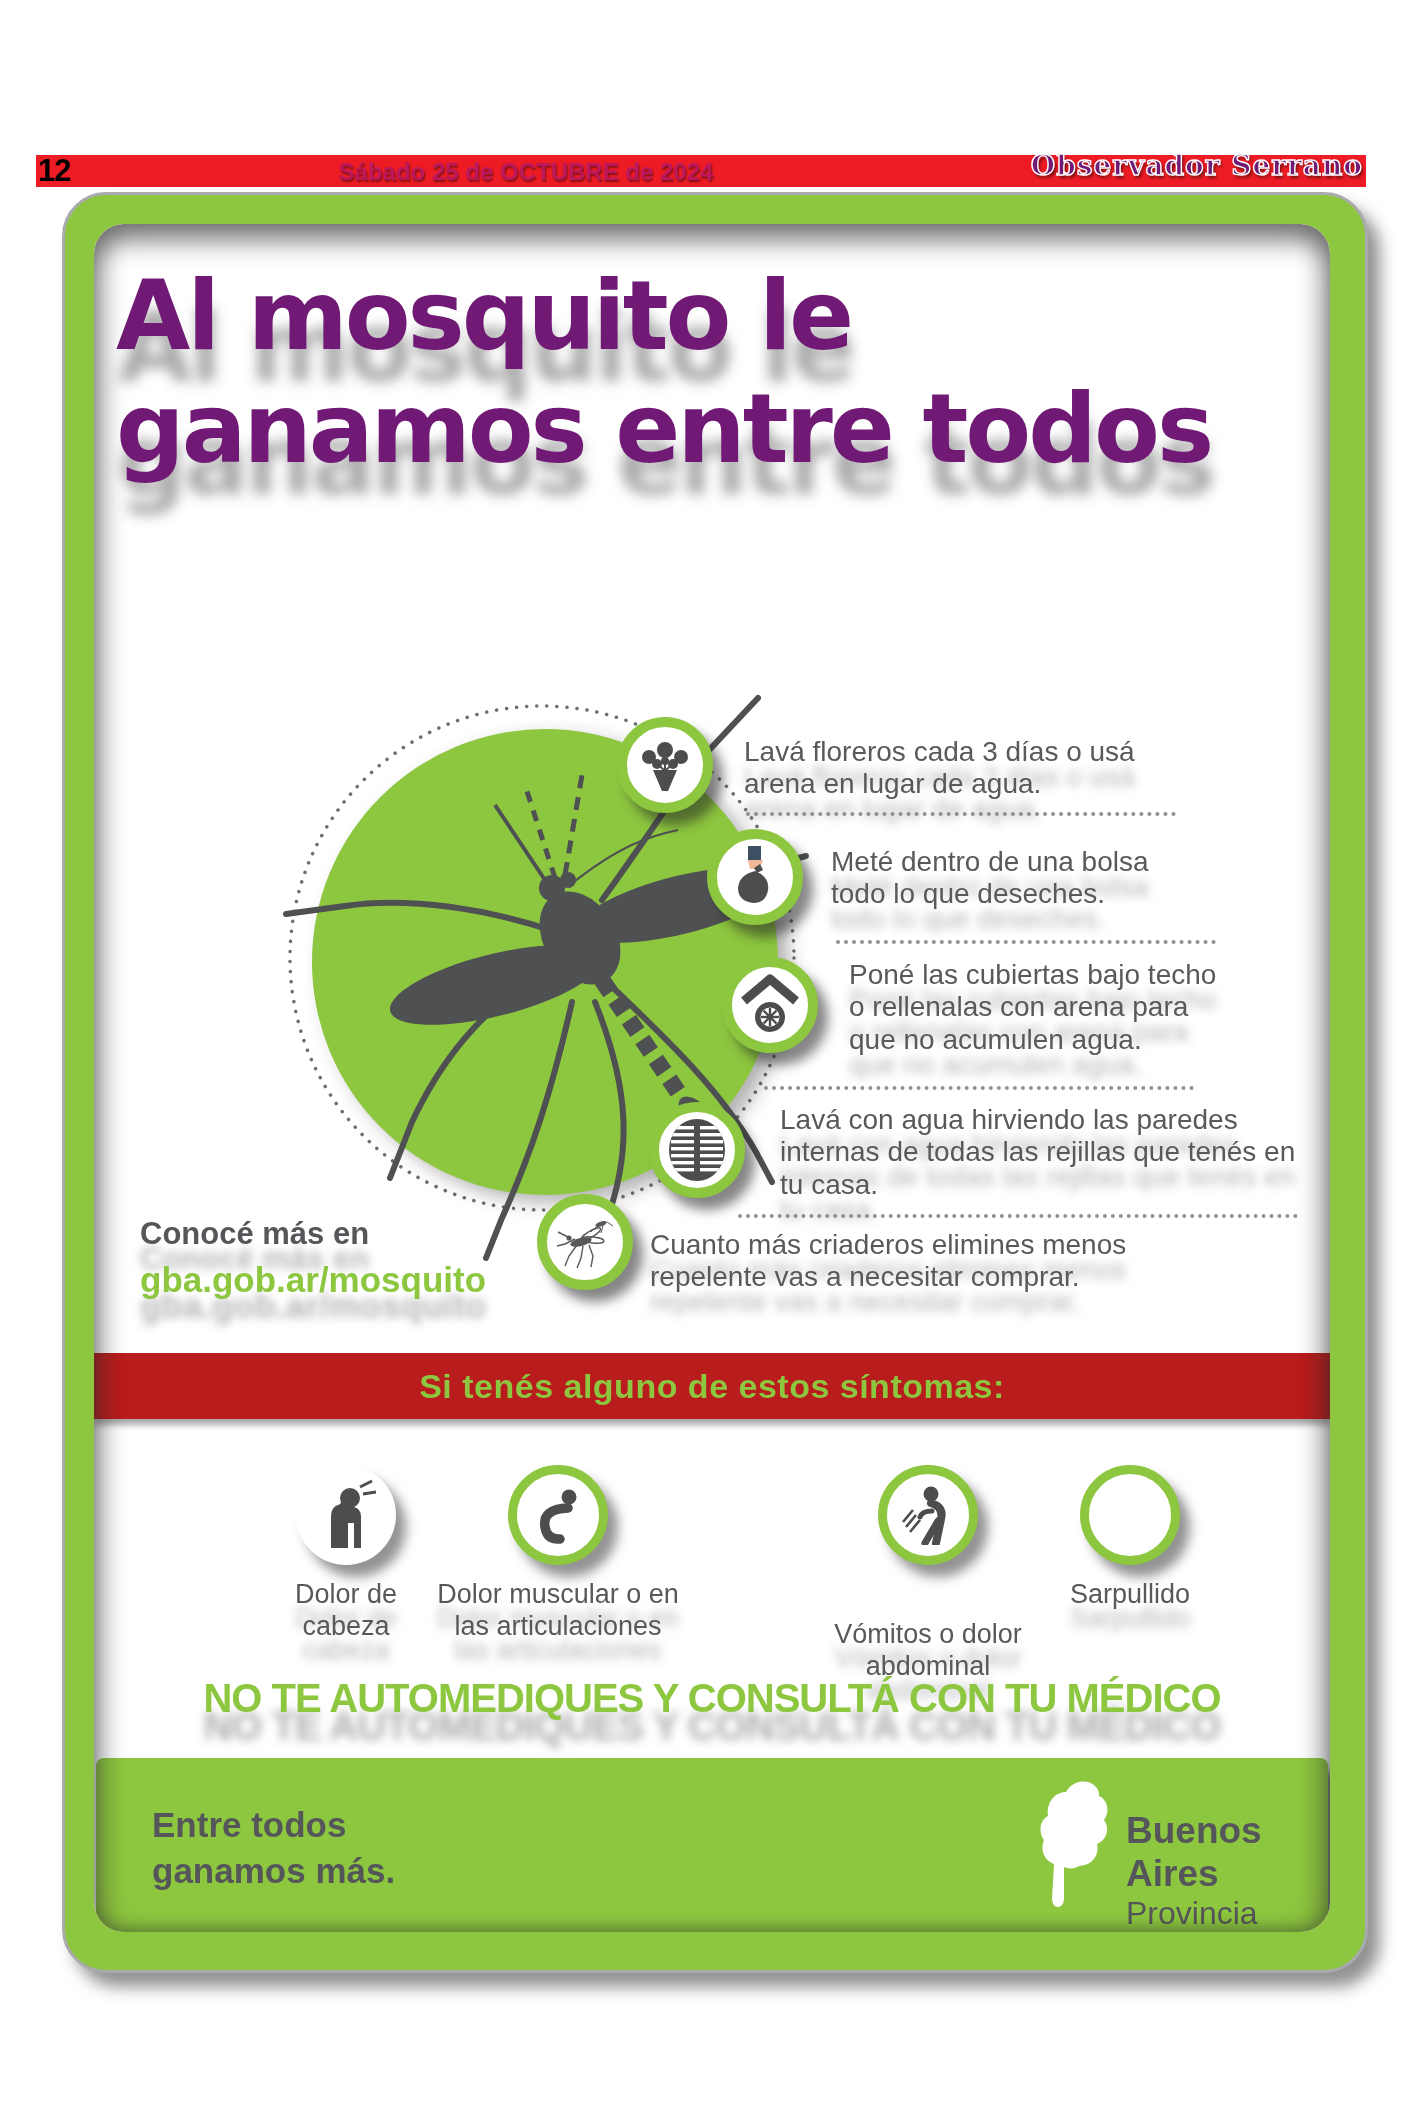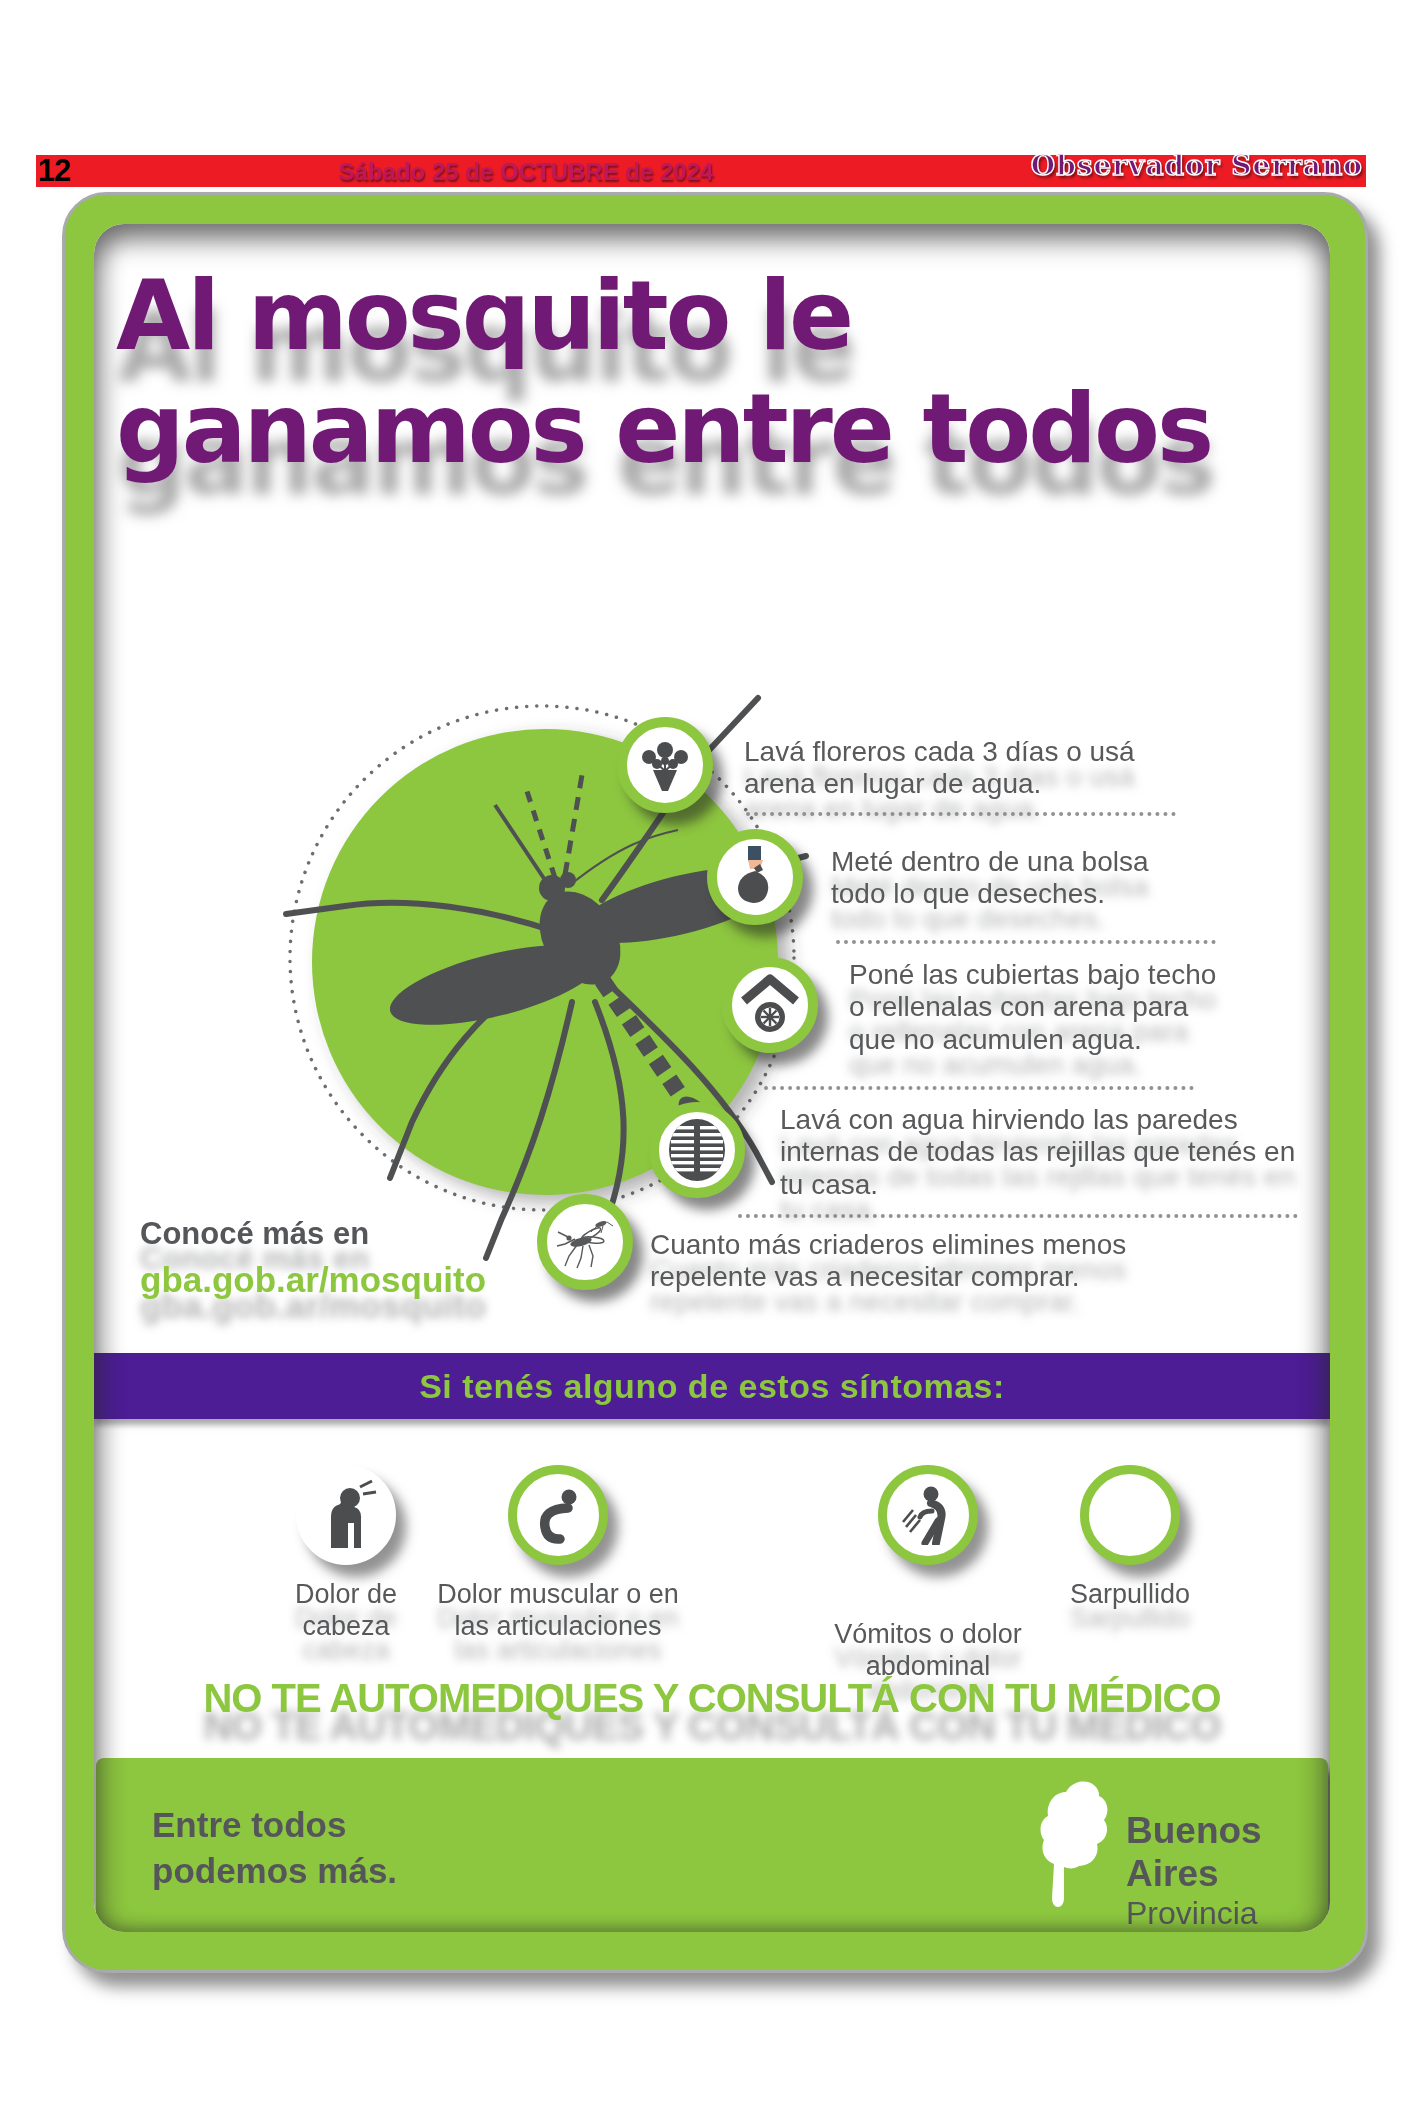--- a/index.html
+++ b/index.html
@@ -44,21 +44,21 @@
   .t1c{left:523px;top:493px;} .t1t{left:650px;top:512px;width:440px;} .d1{left:652px;top:588px;width:430px;}
   .t2c{left:613px;top:605px;} .t2t{left:737px;top:622px;width:350px;} .d2{left:742px;top:716px;width:380px;}
   .t3c{left:628px;top:733px;} .t3t{left:755px;top:735px;width:370px;} .d3{left:670px;top:862px;width:430px;}
   .t4c{left:555px;top:878px;} .t4t{left:686px;top:880px;width:530px;} .d4{left:644px;top:990px;width:560px;}
   .t5c{left:443px;top:970px;} .t5t{left:556px;top:1005px;width:500px;}
 
   .moreinfo-label{left:46px;top:992px;font-size:31px;font-weight:bold;color:#55565a;z-index:11;}
   .moreinfo-link{left:46px;top:1036px;font-size:35px;font-weight:bold;color:#8dc63f;z-index:11;}
 
   
-  .banner{left:0;top:1129px;width:1236px;height:66px;background:#4c1d95;z-index:12;
+  .banner{left:0;top:1129px;width:1236px;height:66px;background:#b91c1c;z-index:12;
           box-shadow:0 6px 6px rgba(100,100,100,.55);display:flex;align-items:center;justify-content:center;}
   .banner-text{font-size:34px;font-weight:bold;color:#8dc63f;letter-spacing:.5px;}
 
   .sym{top:1241px;z-index:11;display:flex;flex-direction:column;align-items:center;}
   .sym-circle{width:82px;height:82px;border-radius:50%;background:#fff;border:9px solid #8dc63f;
           box-shadow:10px 12px 12px rgba(40,40,40,.5);display:flex;align-items:center;justify-content:center;}
   .sym-circle.noring{border-color:#ffffff;}
   .sym-label{margin-top:14px;font-size:27px;line-height:1.18;text-align:center;color:#57585a;
           text-shadow:0 24px 8px rgba(110,111,114,.5);}
   .s1{left:-20px;width:200px;} .s2{left:152px;width:200px;} .s3{left:324px;width:280px;}
@@ -286,21 +286,21 @@
     <div class="abs sym s5">
       <div class="sym-circle"></div>
       <div class="sym-label">Sarpullido</div>
     </div>
 
     <div class="abs warning">NO TE AUTOMEDIQUES Y CONSULTÁ CON TU MÉDICO</div>
 
     <div class="abs footer">
       <div class="abs slogan">
         <div>Entre todos</div>
-        <div>podemos más.</div>
+        <div>ganamos más.</div>
       </div>
       <svg class="abs logo-shape" width="72" height="134" viewBox="0 0 72 134">
         <path fill="#ffffff" d="M38 3 C50 -2 62 6 61 16 C70 20 72 32 66 40 C72 48 69 60 59 64
                  C62 76 53 86 41 86 C37 89 30 89 26 87 L26 118 C26 130 14 130 14 118
                  L16 84 C6 80 2 70 6 60 C0 52 2 40 10 36 C8 24 16 12 28 12 C30 8 33 5 38 3 Z"></path>
       </svg>
       <div class="abs brand">
         <div class="brand-name">Buenos Aires</div>
         <div class="brand-sub">Provincia</div>
       </div>

